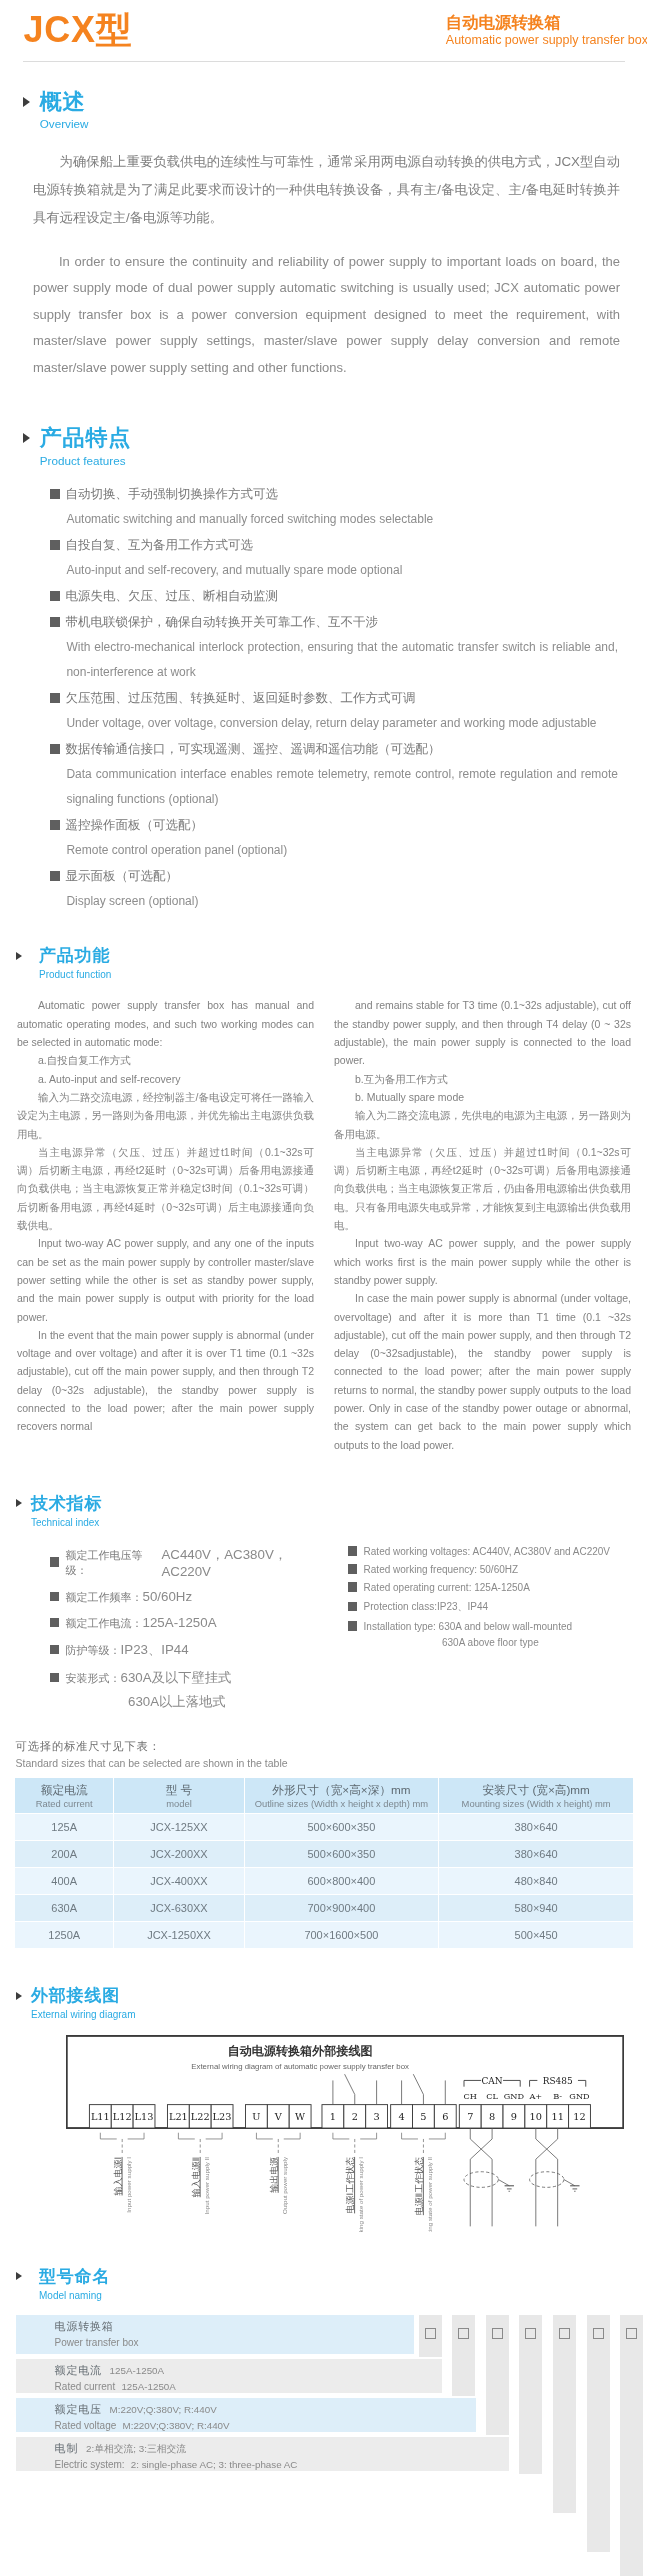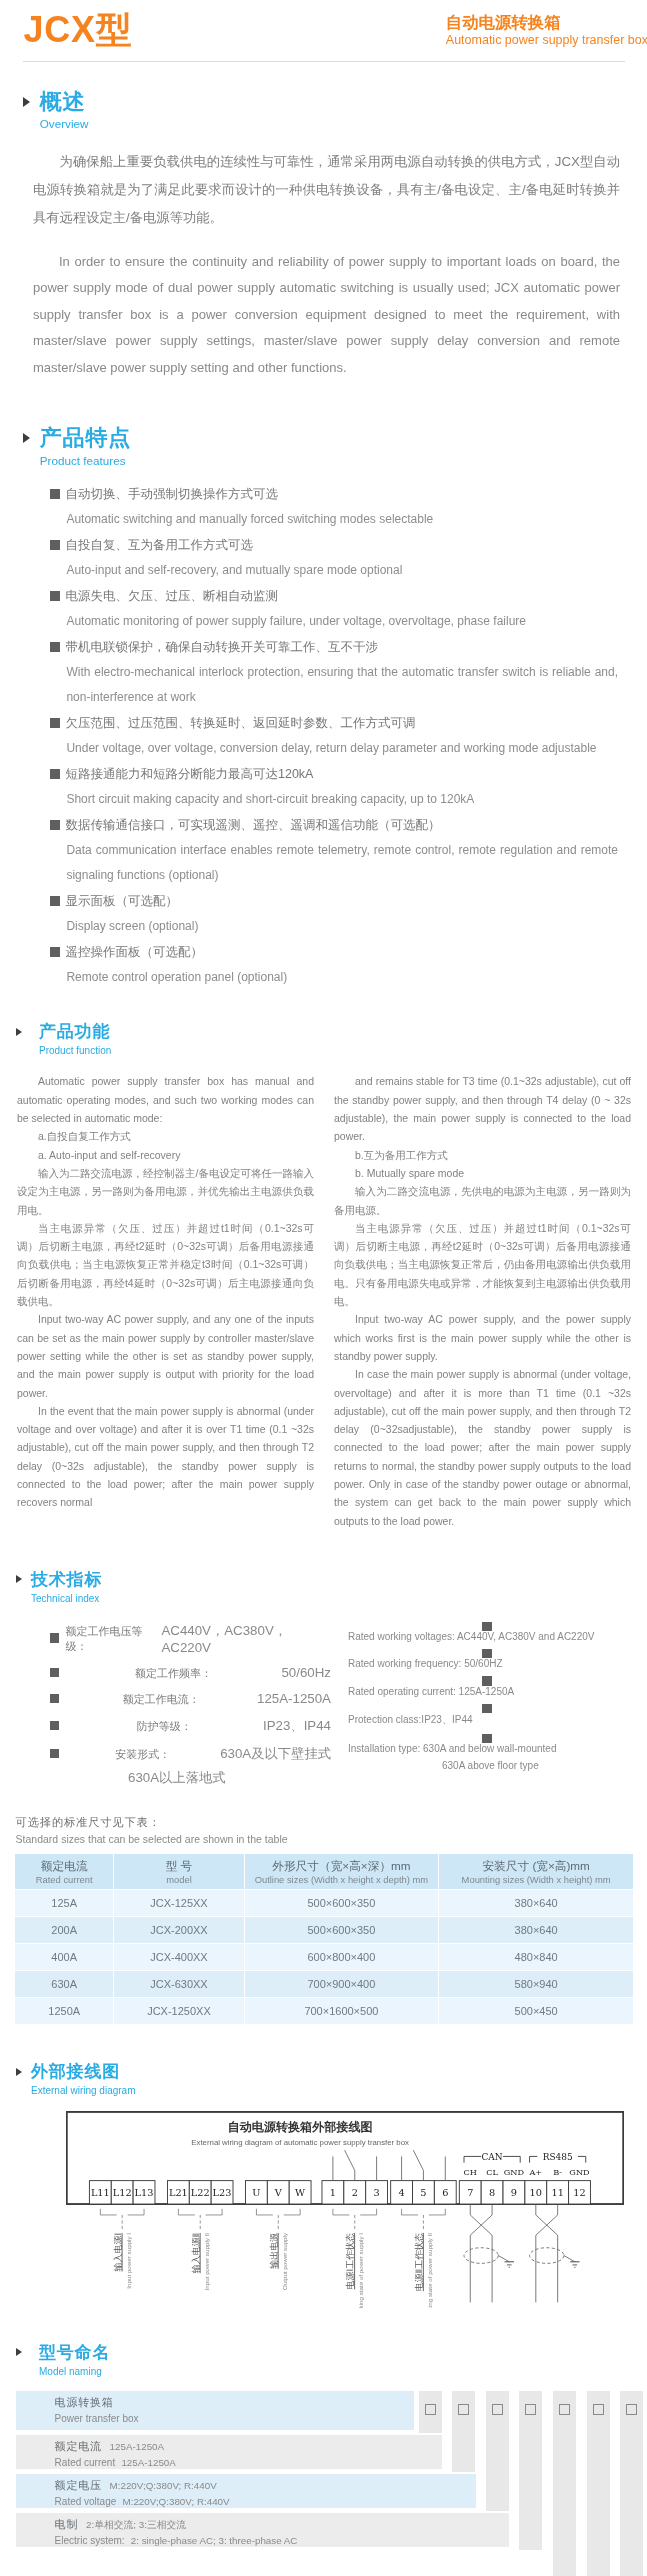--- a/index.html
+++ b/index.html
@@ -45,26 +45,26 @@
   
   .func-cols { display:flex; gap:20px; margin:14px 17px 0 17px; }
   .func-col { flex:1 1 0; }
   .func-col p { font-size:10.5px; line-height:18.3px; color:#828282; text-align:justify; text-indent:2em; }
   .func-col p.item { text-align:left; }
 
   
   .tech-cols { display:flex; margin:15.6px 15.6px 0 50px; }
   .tech-left { width:281px; }
   .tech-right { flex:1; padding-left:17px; }
-  .tech-item { display:flex; align-items:baseline; margin-bottom:10px;justify-content:space-between; }
+  .tech-item { display:flex; align-items:baseline; margin-bottom:10px; }
   .tech-item .sq { width:9.4px; height:9.4px; background:#5f5f5f; flex:0 0 9.4px; align-self:center; margin-right:6.2px; }
   .tech-left .lbl { font-size:11px; color:#7c7c7c; }
   .tech-left .val { font-size:13.3px; color:#8a8a8a; }
   .tech-left .extra { font-size:13.3px; color:#8a8a8a; margin:-3.1px 0 7.8px 78px; }
-  .tech-right .tech-item { margin-bottom:7px;flex-direction:column; }
+  .tech-right .tech-item { margin-bottom:7px; }
   .tech-right .txt { font-size:10px; color:#8a8a8a; }
   .tech-right .extra { font-size:10px; color:#8a8a8a; margin:-1.6px 0 6.2px 94px; }
 
   
   .size-intro-cn { margin:20px 0 0 15.6px; font-size:11.3px; color:#6f6f6f; letter-spacing:0.8px; }
   .size-intro-en { margin:3.1px 0 0 15.6px; font-size:10.5px; color:#8a8a8a; }
   table.sizes { border-collapse:separate; border-spacing:1.6px; margin:7.8px 0 0 14px; width:620px; }
   table.sizes th { background:#cde7f7; font-weight:normal; padding:4.7px 1.6px; }
   table.sizes th .h-cn { font-size:11.7px; color:#5e6a72; }
   table.sizes th .h-en { font-size:9.4px; color:#7d8890; }
@@ -135,63 +135,55 @@
         <span class="sq"></span>
         <span>自投自复、互为备用工作方式可选</span>
       </div>
       <div class="feat-en">Auto-input and self-recovery, and mutually spare mode optional</div>
     </div>
     <div class="feat-item">
       <div class="feat-cn">
         <span class="sq"></span>
         <span>电源失电、欠压、过压、断相自动监测</span>
       </div>
-      <div class="feat-en">Automatic monitoring of power supply failure, under voltage, overvoltage, phase failure</div>
     </div>
     <div class="feat-item">
       <div class="feat-cn">
         <span class="sq"></span>
         <span>带机电联锁保护，确保自动转换开关可靠工作、互不干涉</span>
       </div>
       <div class="feat-en">With electro-mechanical interlock protection, ensuring that the automatic transfer switch is reliable and, non-interference at work</div>
     </div>
     <div class="feat-item">
       <div class="feat-cn">
         <span class="sq"></span>
         <span>欠压范围、过压范围、转换延时、返回延时参数、工作方式可调</span>
       </div>
       <div class="feat-en">Under voltage, over voltage, conversion delay, return delay parameter and working mode adjustable</div>
     </div>
     <div class="feat-item">
       <div class="feat-cn">
         <span class="sq"></span>
-        <span>短路接通能力和短路分断能力最高可达120kA</span>
-      </div>
-      <div class="feat-en">Short circuit making capacity and short-circuit breaking capacity, up to 120kA</div>
-    </div>
-    <div class="feat-item">
-      <div class="feat-cn">
-        <span class="sq"></span>
         <span>数据传输通信接口，可实现遥测、遥控、遥调和遥信功能（可选配）</span>
       </div>
       <div class="feat-en">Data communication interface enables remote telemetry, remote control, remote regulation and remote signaling functions (optional)</div>
     </div>
     <div class="feat-item">
       <div class="feat-cn">
         <span class="sq"></span>
+        <span>遥控操作面板（可选配）</span>
+      </div>
+      <div class="feat-en">Remote control operation panel (optional)</div>
+    </div>
+    <div class="feat-item">
+      <div class="feat-cn">
+        <span class="sq"></span>
         <span>显示面板（可选配）</span>
       </div>
       <div class="feat-en">Display screen (optional)</div>
-    </div>
-    <div class="feat-item">
-      <div class="feat-cn">
-        <span class="sq"></span>
-        <span>遥控操作面板（可选配）</span>
-      </div>
-      <div class="feat-en">Remote control operation panel (optional)</div>
     </div>
   </div>
 
 <div class="sec-head small small-head mt40">
   <span class="tri"></span>
   <div class="titles">
     <div class="t-cn">产品功能</div>
     <div class="t-en">Product function</div>
   </div>
 </div>

